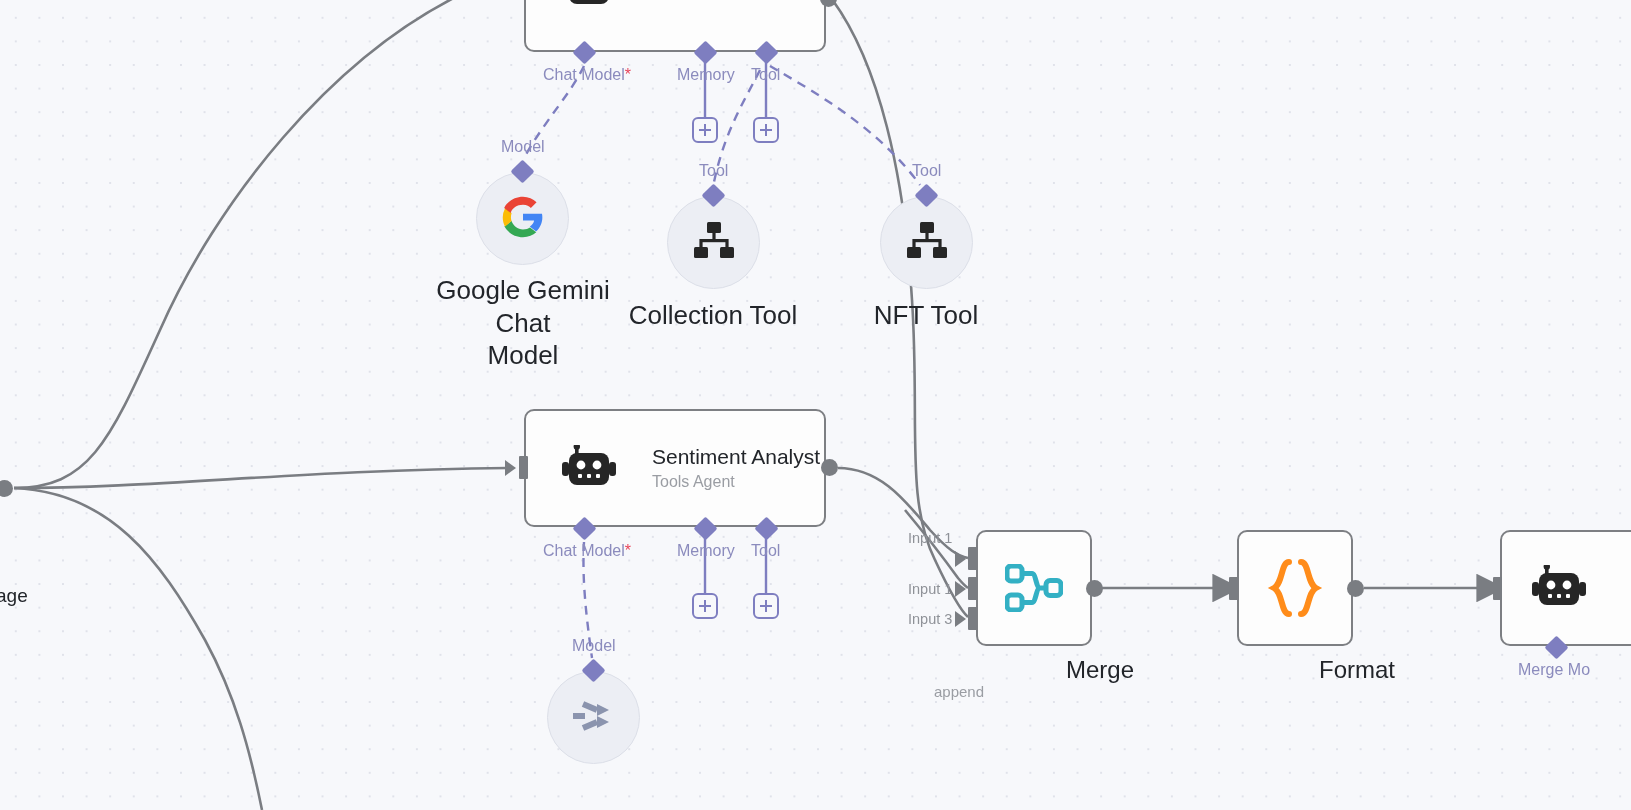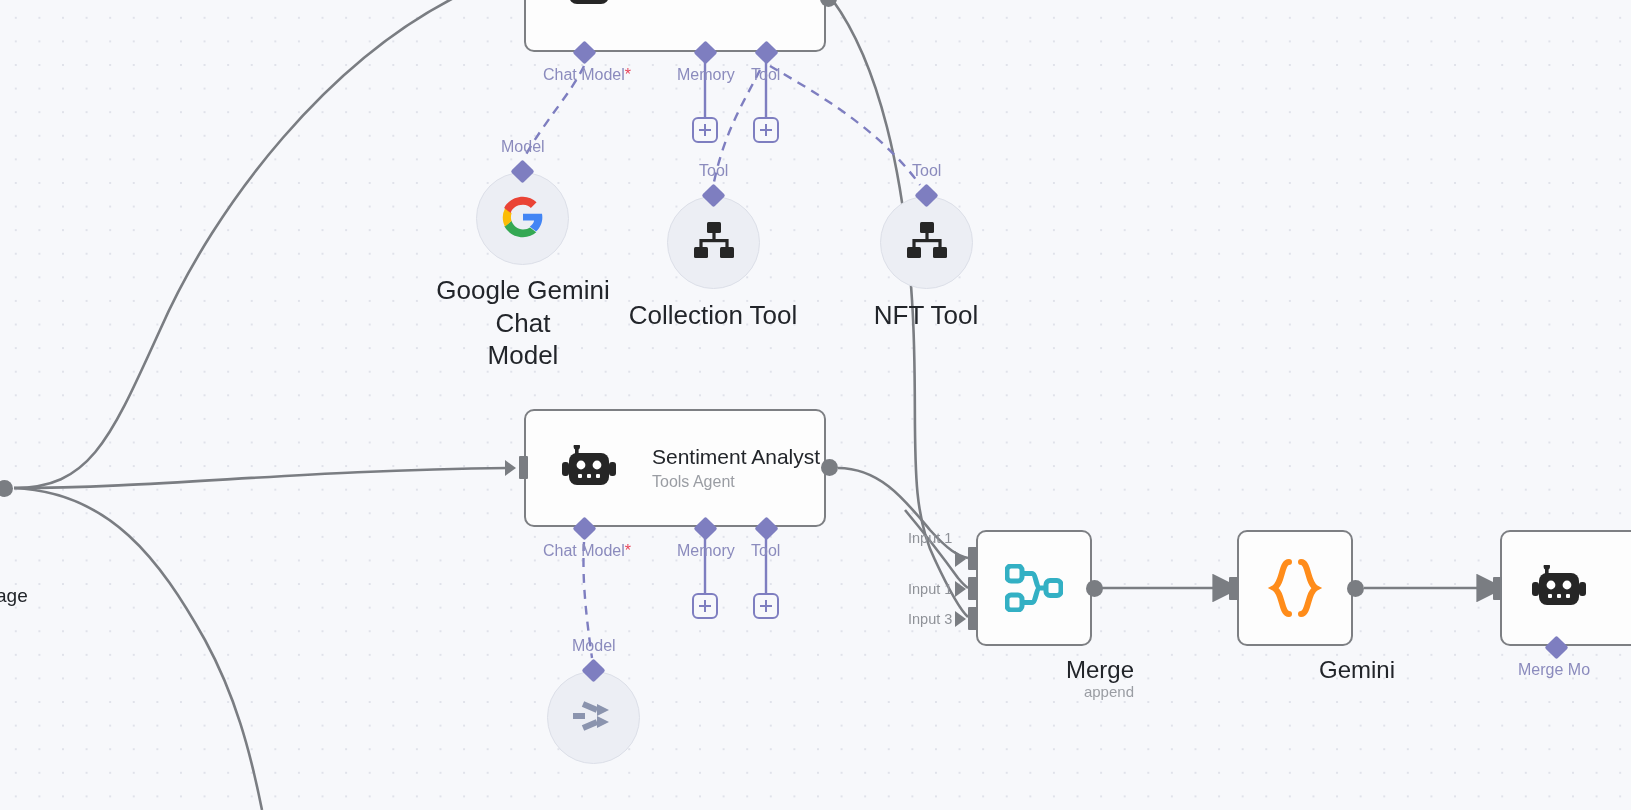--- a/index.html
+++ b/index.html
@@ -61,21 +61,21 @@
   .node-label {
     position: absolute;
     text-align: right;
     font-size: 24px;
     color: #22252a;
     z-index: 6;
     white-space: nowrap;
   }
   .node-sublabel {
     position: absolute;
-    text-align: right;
+    text-align: left;
     font-size: 15px;
     color: #9a9da3;
     z-index: 6;
     white-space: nowrap;
   }
 
   
   .subnode {
     position: absolute;
     box-sizing: border-box;
@@ -391,21 +391,21 @@
   <div class="node" style="left:1237px; top:530px; width:116px; height:116px; justify-content:center;">
     <div class="node-icon">
       <svg width="62" height="58" viewBox="0 0 62 58">
         <path d="M25,3 C17,3 19,24 10,29 C19,34 17,55 25,55" fill="none" stroke="#ff8c1a" stroke-width="6" stroke-linecap="round"></path>
         <path d="M37,3 C45,3 43,24 52,29 C43,34 45,55 37,55" fill="none" stroke="#ff8c1a" stroke-width="6" stroke-linecap="round"></path>
       </svg>
     </div>
   </div>
   <div class="port-square" style="left:1229px; top:577px;"></div>
   <div class="port-circle" style="left:1347px; top:580px;"></div>
-  <div class="node-label" style="left:1195px; top:656px; width:200px;">Gemini</div>
+  <div class="node-label" style="left:1195px; top:656px; width:200px;">Format</div>
 
   <div class="node wide" style="left:1500px; top:530px; width:190px; height:116px; padding-left:30px;">
     <div class="node-icon">
       <svg width="54" height="46" viewBox="0 0 54 46">
         <rect x="13" y="0" width="3.6" height="9" fill="#262626"></rect>
         <circle cx="14.8" cy="1.6" r="3.2" fill="#262626"></circle>
         <rect x="0" y="17" width="7" height="14" rx="3" fill="#262626"></rect>
         <rect x="47" y="17" width="7" height="14" rx="3" fill="#262626"></rect>
         <rect x="7" y="8" width="40" height="32" rx="8" fill="#262626"></rect>
         <circle cx="19" cy="20" r="4.4" fill="#fff"></circle>

